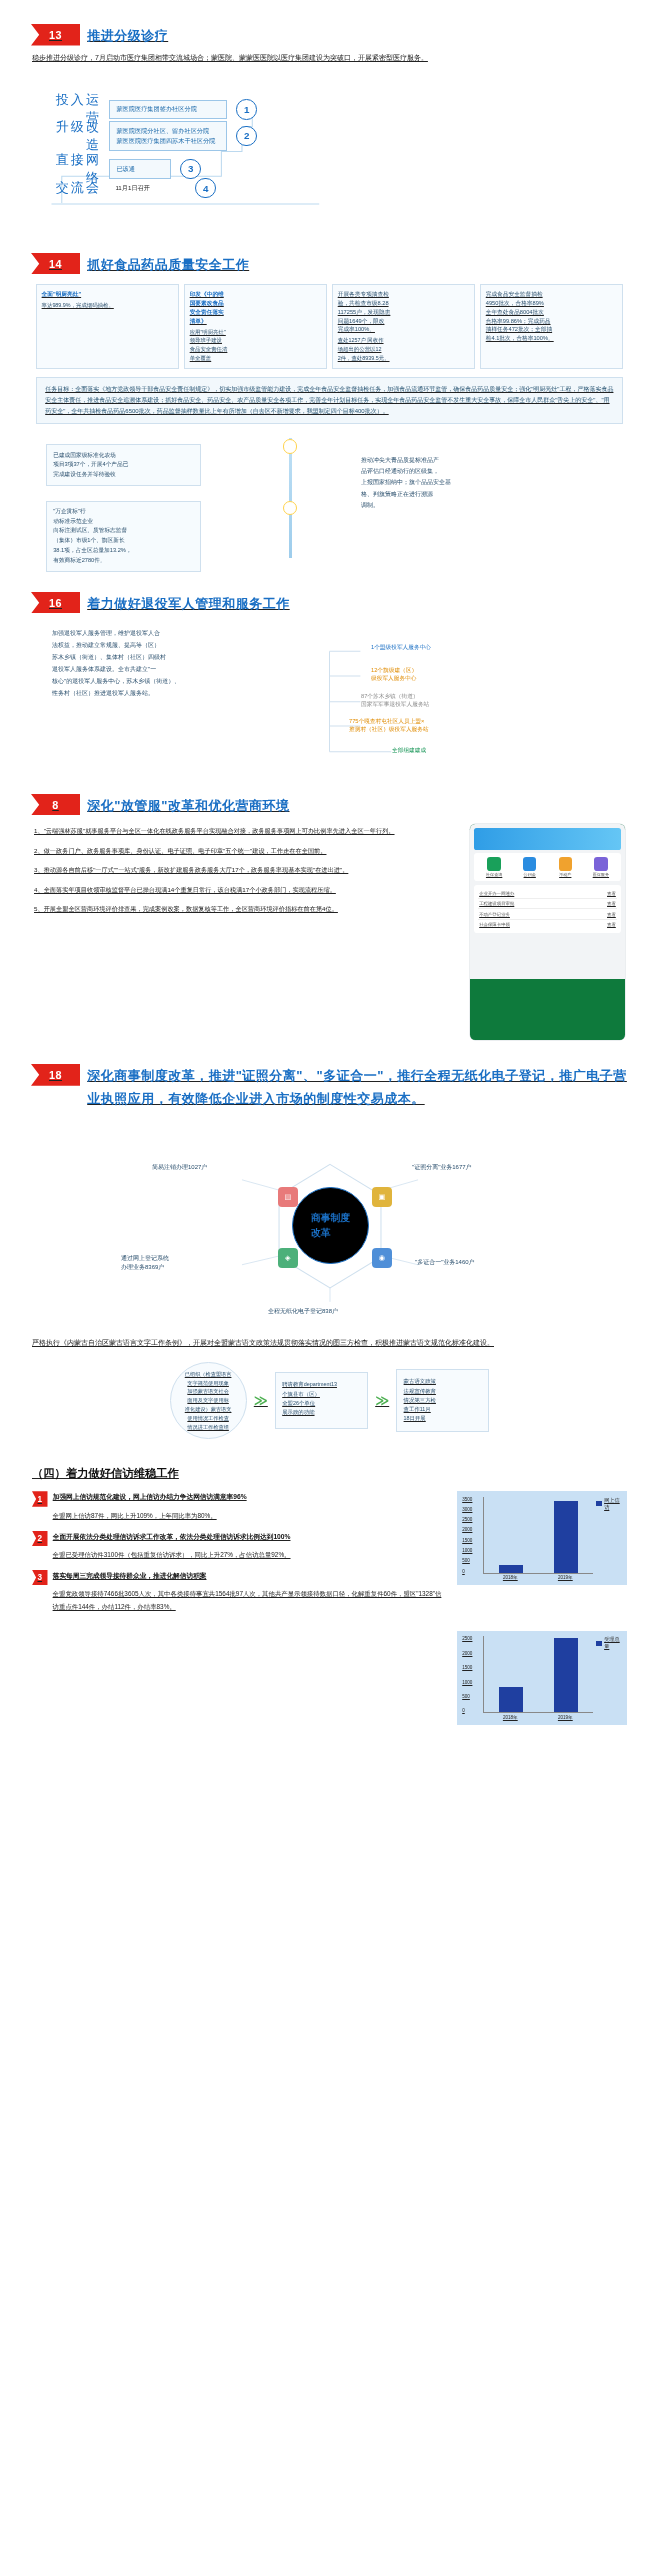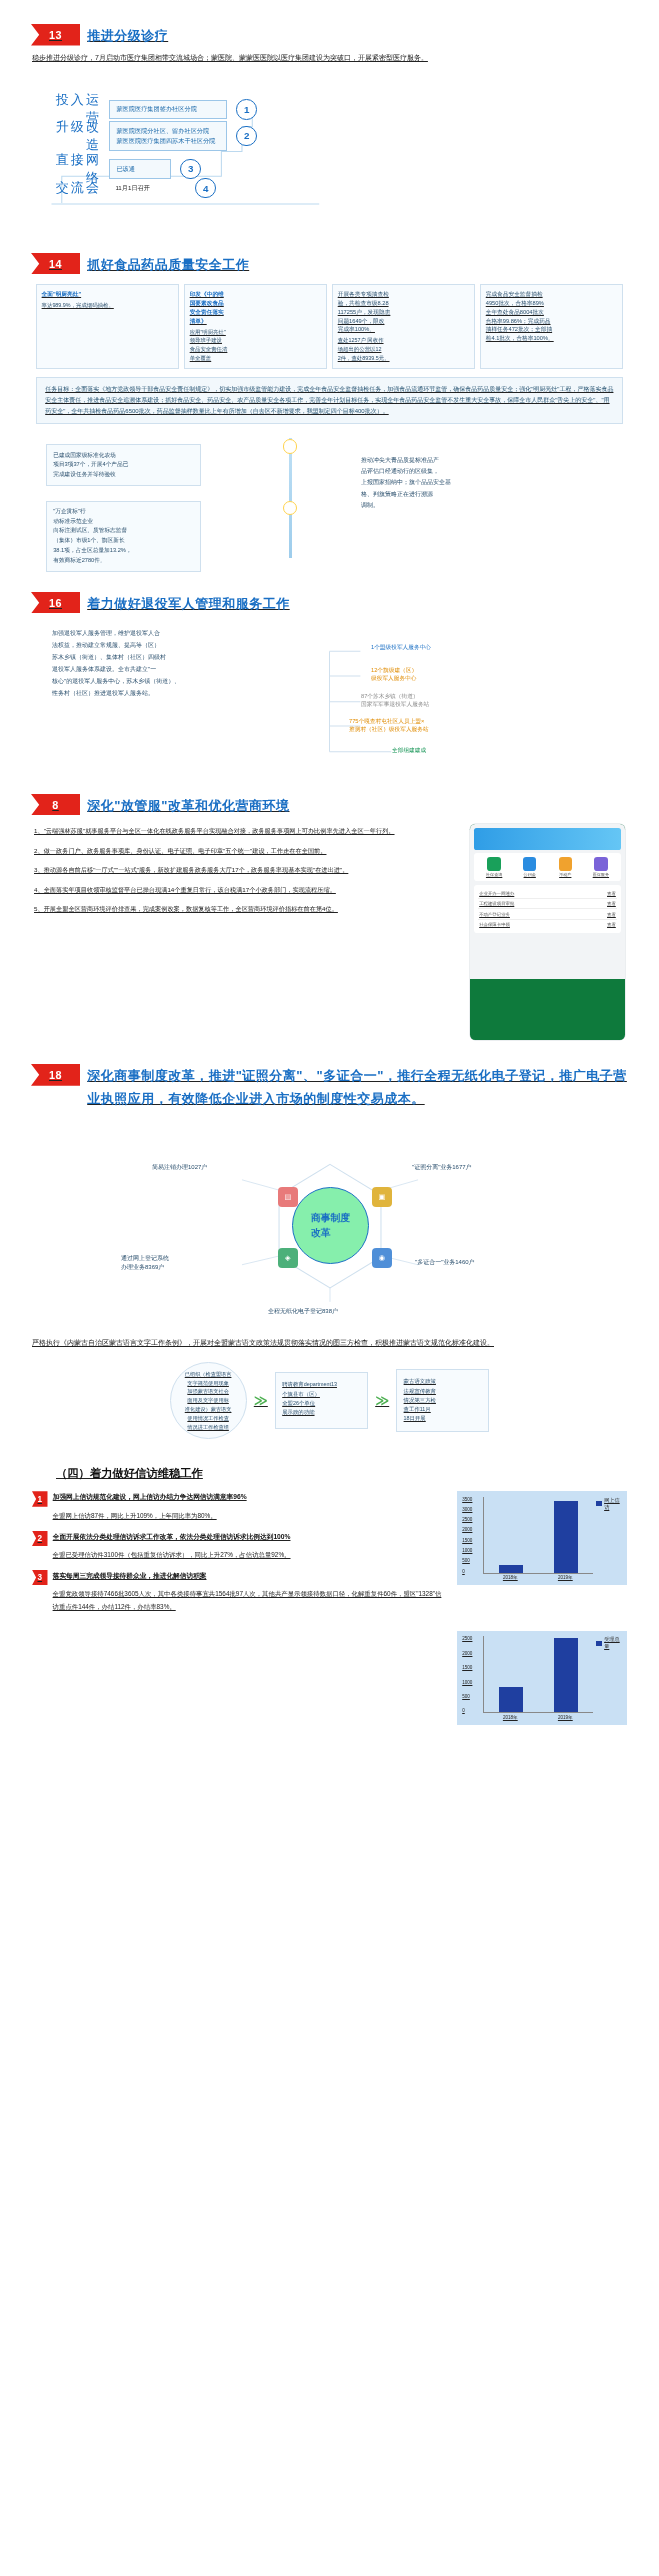--- a/index.html
+++ b/index.html
@@ -99,40 +99,40 @@
   .ph-cell { width:23%; text-align:center; font-size:4.1px; color:#555; }
   .ph-ico { width:13.4px;height:13.4px;border-radius:3.1px;margin:0 auto 1.5px auto;background:#19a05a;}
   .ph-ico.b{background:#2a8ce0;} .ph-ico.o{background:#f0a22e;} .ph-ico.p{background:#7a63d8;}
   .ph-list-row{display:flex;justify-content:space-between;font-size:4.4px;color:#555;padding:2.1px 1px;border-bottom:0.5px solid #eee;}
   .ph-banner{height:21.6px;border-radius:2.6px;background:linear-gradient(90deg,#2f9de6,#65c6f5);margin-bottom:3.6px;}
 
   
   .hex-wrap { position:relative; height:222px; }
   .hex-center {
     position:absolute; left:292px; top:77px; width:77px; height:77px;
-    border-radius:50%; border:1px solid #1a6fc4; background:#86efac;
+    border-radius:50%; border:1px solid #1a6fc4; background:#000000;
     display:flex; flex-direction:column; align-items:center; justify-content:center;
     color:#1a6fc4; font-size:9.8px; font-weight:bold; line-height:14.4px;
   }
   .hex-lbl { position:absolute; font-size:6px; color:#2a4f6d; }
   .hex-ico { position:absolute; width:19.6px; height:19.6px; border-radius:4.1px;
              display:flex;align-items:center;justify-content:center;color:#fff;font-size:7.2px;}
 
   
   .flow { display:flex; align-items:center; justify-content:center; gap:7.2px;
           padding:12.4px 41px 0 41px;}
   .flow-circle { width:77px;height:77px;border-radius:50%;border:1px solid #cfe0ee;
                  background:#f7fbfe;display:flex;align-items:center;justify-content:center;
                  text-align:center;font-size:5.2px;line-height:8.8px;color:#2a4f6d;padding:8.2px;}
   .flow-arrow { color:#4caf50; font-size:13.4px; font-weight:bold; }
   .flow-box { border:0.5px solid #cfe0ee;background:#f7fbfe;padding:7.2px 6.2px;
               font-size:5.4px;line-height:9.3px;color:#2a4f6d;width:93px;min-height:57px;}
 
   
-  .sec-head2 { padding:0 32px; margin-top:27px; font-size:11.3px; font-weight:bold; color:#111;margin-left:24px; }
+  .sec-head2 { padding:0 32px; margin-top:27px; font-size:11.3px; font-weight:bold; color:#111; }
   .num-row { display:flex; padding:10.3px 32px 0 32px; gap:10.3px; }
   .num-left { flex:1; }
   .num-item { display:flex; margin-bottom:3.1px; }
   .num-badge {
     flex:0 0 auto;width:15.5px;height:15.5px;background:#e2231a;color:#fff;
     display:flex;align-items:center;justify-content:center;font-size:8.2px;font-weight:bold;
     clip-path: polygon(0 0,100% 0,100% 100%,0 100%, 4.1px 50%);
   }
   .num-txt { margin-left:5.2px; font-size:6.7px; line-height:12.4px; color:#111; }
   .num-txt .h { font-weight:bold; }

